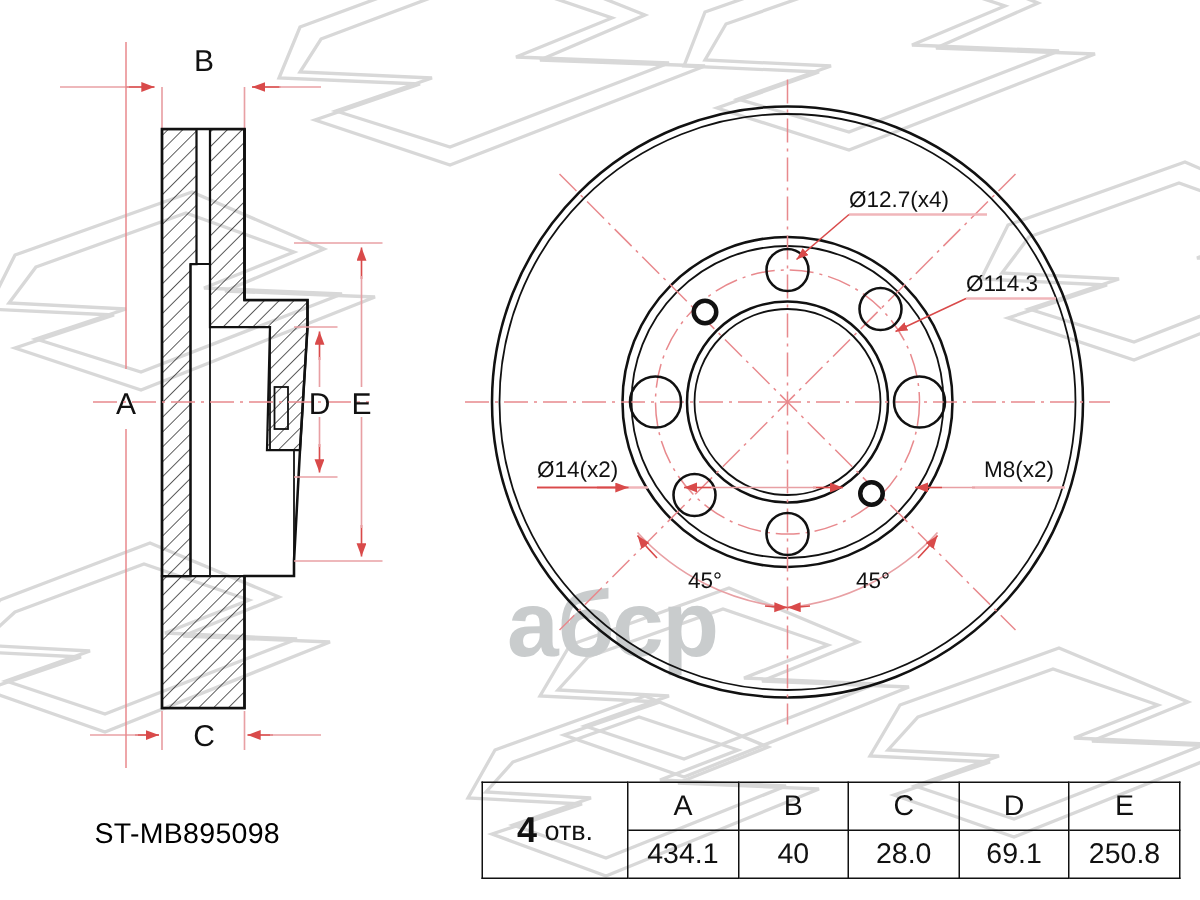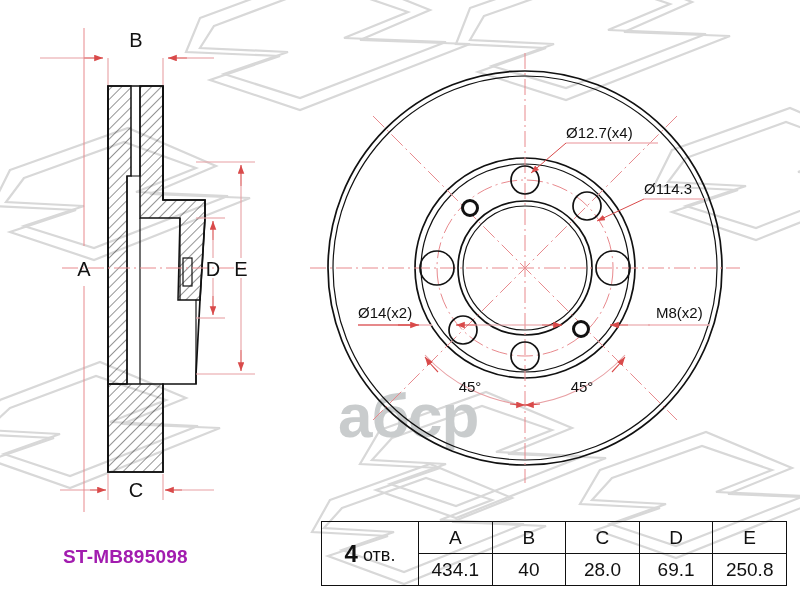--- a/index.html
+++ b/index.html
@@ -53,22 +53,22 @@
     font-size: 62px;
     font-weight: bold;
     fill: #c9cccd;
     letter-spacing: -1px;
   }
   #partno {
     position: absolute;
     left: 63px;
     top: 546px;
     font-size: 19px;
-    font-weight: bold;
-    color: #a21caf;
+    font-weight: normal;
+    color: #000000;
     letter-spacing: 0.2px;
     white-space: nowrap;
   }
   #spec-table {
     position: absolute;
     left: 321px;
     top: 521px;
     width: 466px;
     border-collapse: collapse;
     table-layout: fixed;

